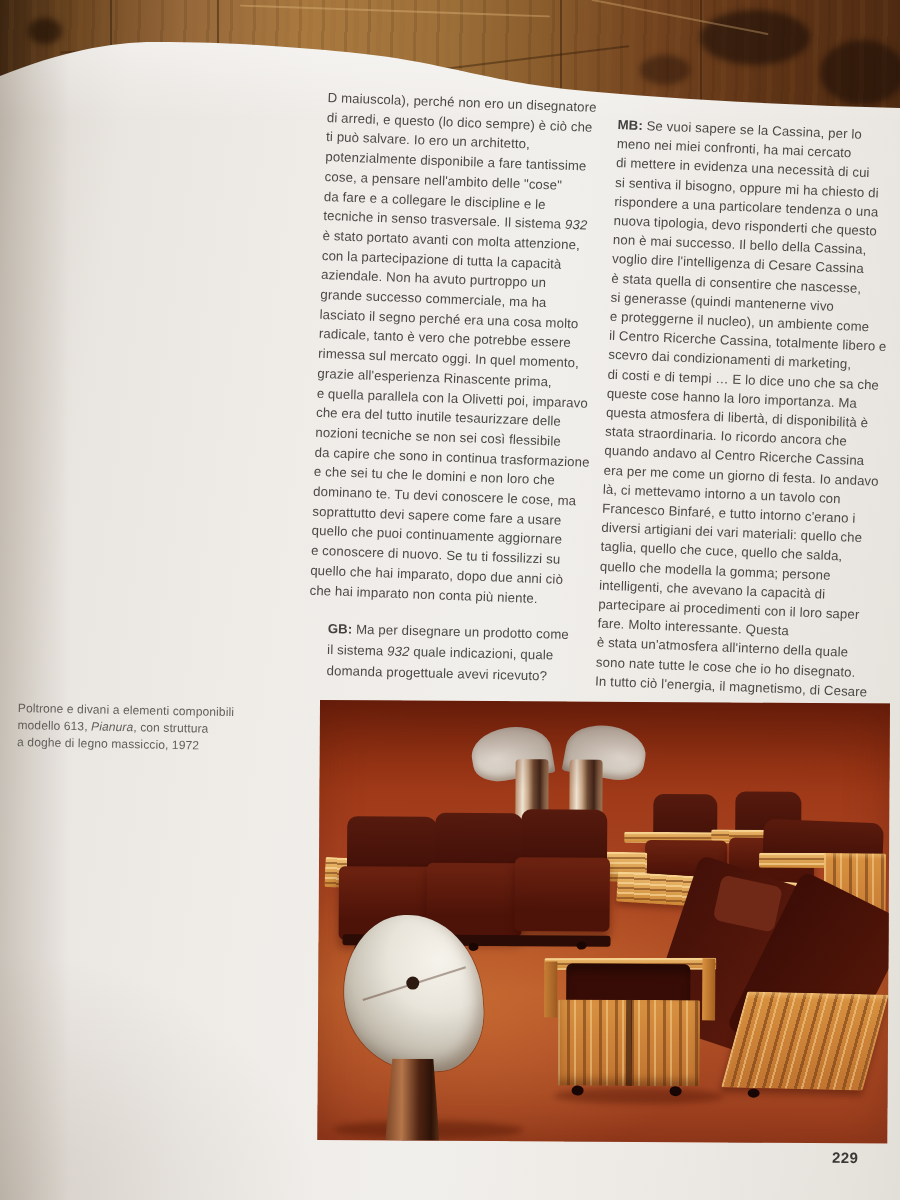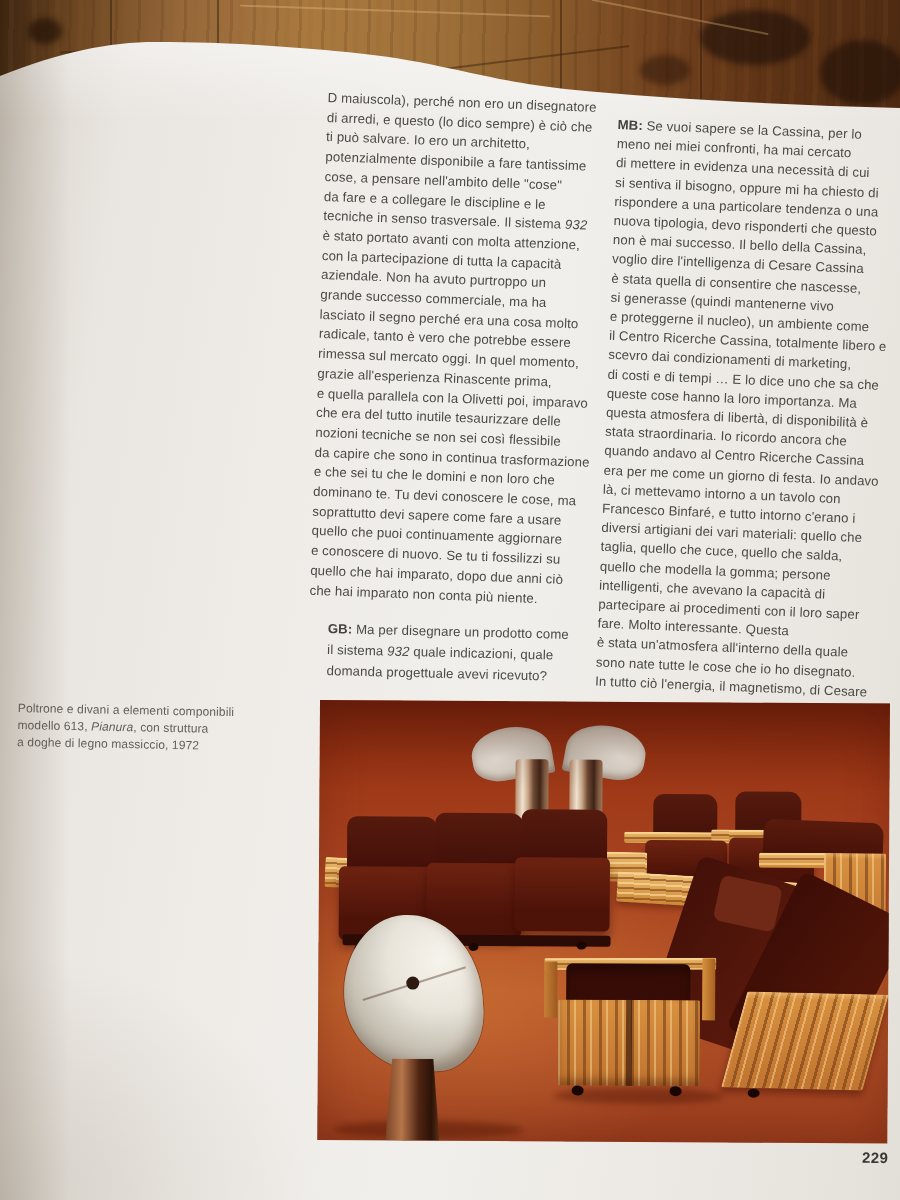--- a/index.html
+++ b/index.html
@@ -31,21 +31,21 @@
     background:linear-gradient(180deg,rgba(255,255,255,.45),rgba(255,255,255,0));}
   .page-shade-bl{position:absolute;left:0;top:950px;width:320px;height:250px;
     background:radial-gradient(ellipse at 0% 100%,rgba(130,115,95,.22),rgba(130,115,95,0) 70%);}
   
   .col{position:absolute;color:#4b4945;font-size:13.2px;letter-spacing:.12px;}
   .ln{white-space:nowrap;}
   .col-left{left:328px;top:88px;line-height:19.7px;transform:rotate(2.1deg);transform-origin:left top;}
   .col-gb{left:328px;top:618px;line-height:21px;transform:rotate(1.4deg);transform-origin:left top;}
   .col-right{left:618px;top:115px;line-height:19.2px;transform:rotate(2.3deg);transform-origin:left top;}
   .caption{left:18px;top:700px;font-size:12px;line-height:16.8px;color:#615e59;transform:rotate(1.1deg);transform-origin:left top;}
-  .pagenum{position:absolute;left:862px;top:1149px;font-size:15px;font-weight:600;color:#3a3835;letter-spacing:.5px;transform:rotate(.8deg);}
+  .pagenum{position:absolute;left:832px;top:1149px;font-size:15px;font-weight:600;color:#3a3835;letter-spacing:.5px;transform:rotate(.8deg);}
   b{font-weight:bold;color:#444240;}
   
   .photo{
     position:absolute;left:320px;top:700px;width:570px;height:440px;
     transform:rotate(.35deg);transform-origin:left top;overflow:hidden;
     background:linear-gradient(180deg,#84290f 0%,#9c3615 14%,#a64120 34%,#b04d24 52%,#b45527 66%,#aa4a24 80%,#983c1d 100%);
     box-shadow:inset 0 0 45px rgba(80,20,5,.3);
   }
   .photo *{position:absolute;}
   .glow{left:-60px;top:180px;width:480px;height:300px;

